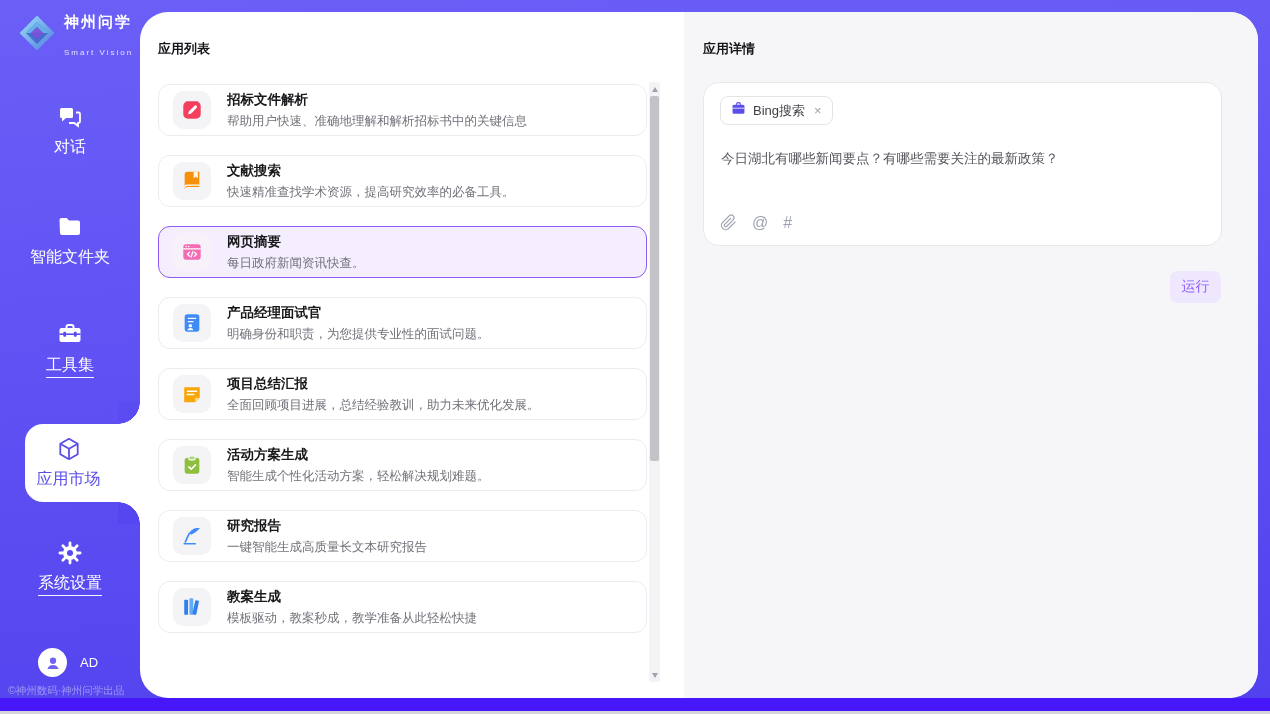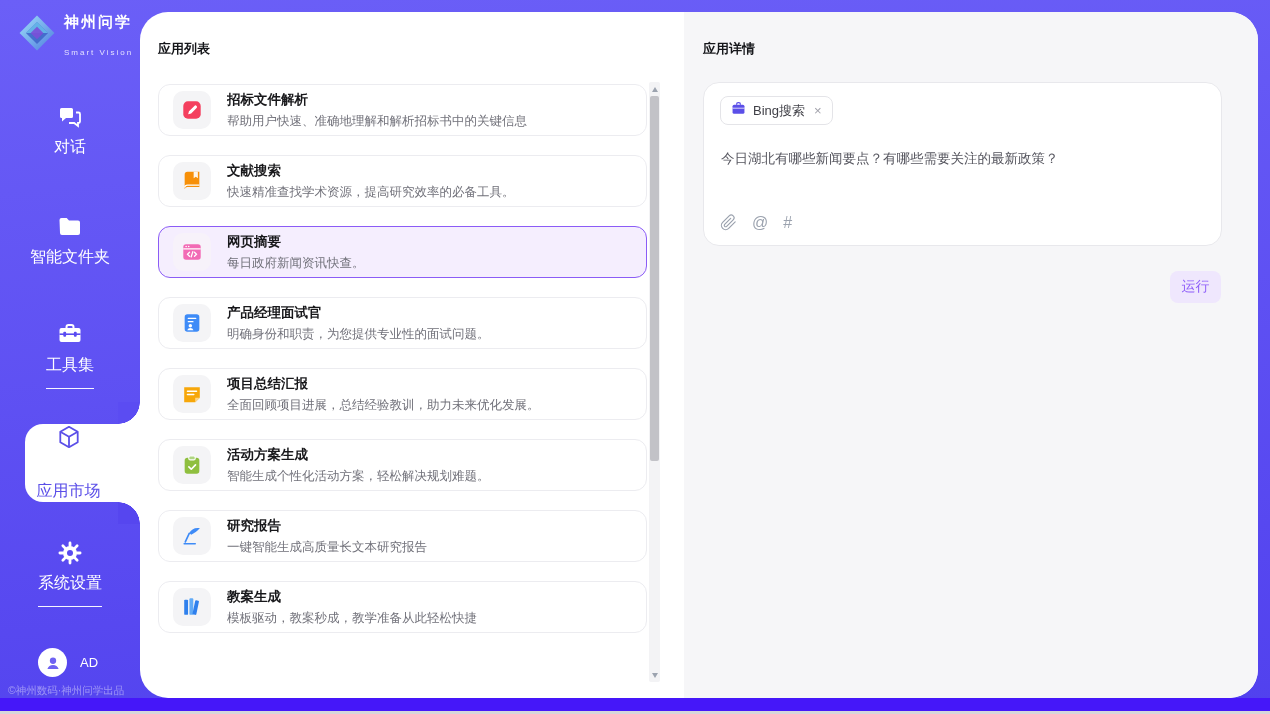--- a/index.html
+++ b/index.html
@@ -10,21 +10,21 @@
 
   
   .logo { position:absolute; left:18px; top:13px; display:flex; align-items:center; gap:8px; }
   .logo-text .cn { color:#fff; font-size:15px; font-weight:800; letter-spacing:2px; }
   .logo-text .en { color:#E4E1FF; font-size:8px; letter-spacing:2px; margin-top:16px; }
 
   .nav-item { position:absolute; left:0; width:140px; display:flex; flex-direction:column;
               align-items:center; cursor:pointer; }
   .nav-item .nav-icon { width:26px; height:26px; color:#fff; display:flex; align-items:center; justify-content:center; }
   .nav-item .nav-label { margin-top:7px; font-size:16px; color:#fff; }
-  .nav-item .nav-label.u { border-bottom:1px solid rgba(255,255,255,.95); padding-bottom:12px; }
+  .nav-item .nav-label.u { border-bottom:1px solid rgba(255,255,255,.95); padding-bottom:1px; }
 
   .nav-item.active { left:25px; width:115px; height:78px; background:#fff;
                      border-radius:18px 0 0 18px; justify-content:center; }
   .nav-item.active .nav-icon { color:var(--accent,#5B4FE8); margin-right:28px; }
   .nav-item.active .nav-label { color:var(--accent,#5B4FE8); margin-right:28px; }
   .nav-item.active::before { content:""; position:absolute; right:0; top:-22px; width:22px; height:22px;
       background:radial-gradient(circle at 0 0,#5B4CF2 21.5px,#fff 22px); }
   .nav-item.active::after { content:""; position:absolute; right:0; bottom:-22px; width:22px; height:22px;
       background:radial-gradient(circle at 0 100%,#5646EF 21.5px,#fff 22px); }
 
@@ -134,21 +134,21 @@
             <svg width="26" height="26" viewBox="0 0 26 26">
               <path d="M9.5 6V5a2 2 0 0 1 2-2h3a2 2 0 0 1 2 2v1" fill="none" stroke="currentColor" stroke-width="2"></path>
               <rect x="2.5" y="6" width="21" height="14" rx="2" fill="currentColor"></rect>
               <path d="M2.5 12.2h21" stroke="#5A4BF1" stroke-width="1.6"></path>
               <rect x="6.3" y="9.7" width="2.8" height="5" rx="1" fill="#5A4BF1"></rect>
               <rect x="16.9" y="9.7" width="2.8" height="5" rx="1" fill="#5A4BF1"></rect>
             </svg>
           </span>
           <span class="nav-label u">工具集</span>
         </div>
-        <div class="nav-item active" style="top: 424px; justify-content: space-between;">
+        <div class="nav-item active" style="top: 424px;">
           <span class="nav-icon">
             <svg width="26" height="26" viewBox="0 0 26 26">
               <path d="M13 2.8l8.7 5v10.4l-8.7 5-8.7-5V7.8z" fill="none" stroke="currentColor" stroke-width="1.8" stroke-linejoin="round"></path>
               <path d="M4.3 7.8L13 12.8l8.7-5M13 12.8V22.8" fill="none" stroke="currentColor" stroke-width="1.8" stroke-linejoin="round"></path>
             </svg>
           </span>
           <span class="nav-label">应用市场</span>
         </div>
         <div class="nav-item" style="top: 540px;">
           <span class="nav-icon">

